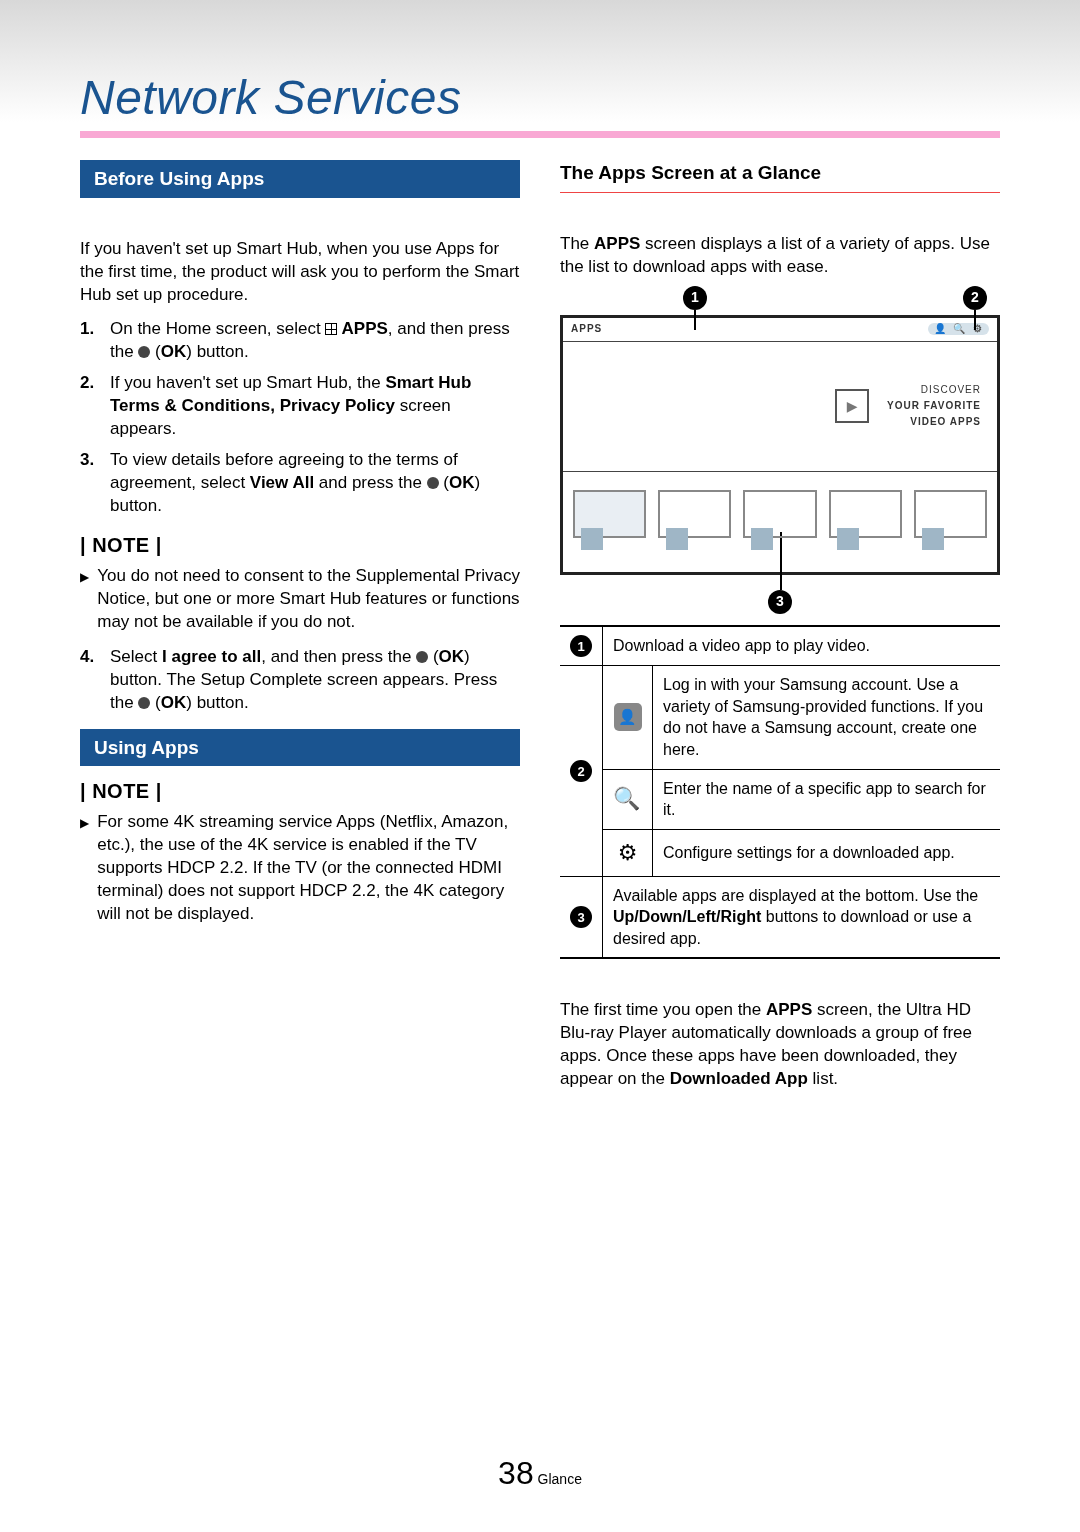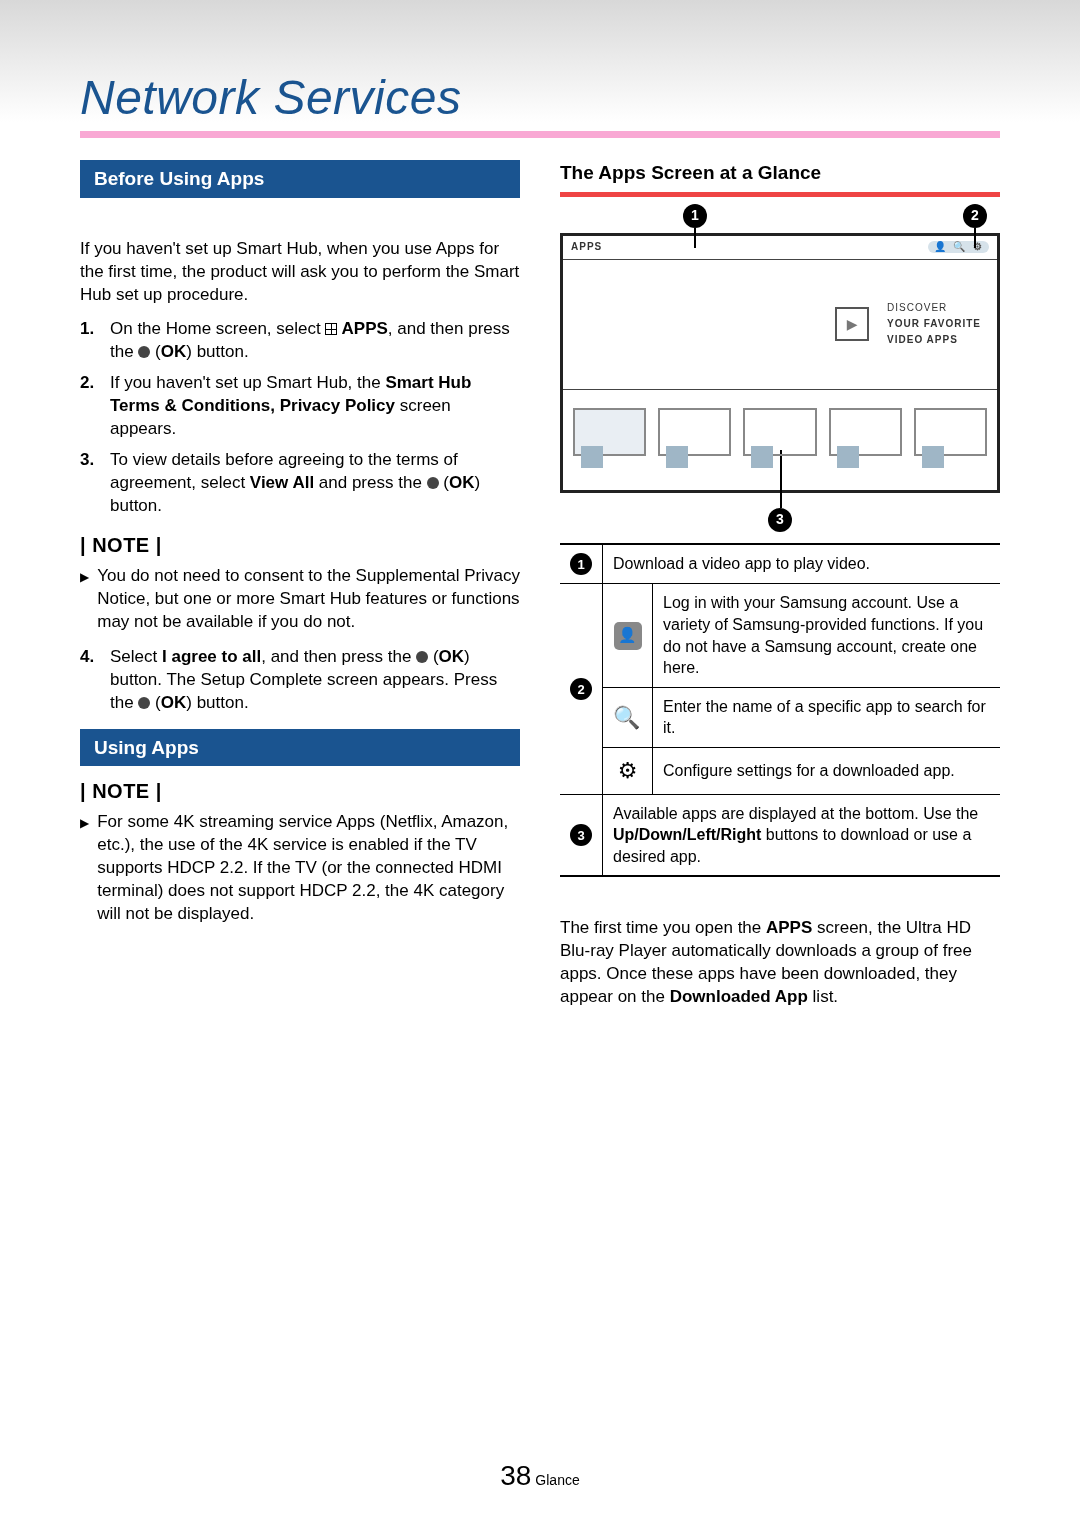--- a/index.html
+++ b/index.html
@@ -38,21 +38,21 @@
   .para { margin-bottom: 12px; margin-top: 40px; }
   ol.num { list-style: none; padding-left: 0; margin-bottom: 14px; }
   ol.num li { display: flex; gap: 10px; margin-bottom: 8px; }
   ol.num li .n { font-weight: bold; min-width: 20px; }
   .note-hdr { font-weight: bold; letter-spacing: 0.5px; margin: 6px 0 6px 0; font-size: 20px; }
   .note-item { display: flex; gap: 8px; margin-bottom: 12px; }
   .note-item .tri { font-size: 12px; padding-top: 4px; }
   .sub-hdr {
     font-weight: bold;
     font-size: 19px;
-    border-bottom: 5px solid #ef4444;
+    border-bottom: 1px solid #ef4444;
     padding-bottom: 6px;
     margin-bottom: 12px;
   }
   .apps-screen {
     border: 3px solid #222;
     position: relative;
     margin: 36px 0 50px 0;
     height: 260px;
     background: #fff;
   }
@@ -94,21 +94,21 @@
     align-items: center;
     padding: 0 16px;
     gap: 18px;
     position: relative;
   }
   .play-badge {
     width: 34px; height: 34px; border: 2px solid #555;
     display:flex; align-items:center; justify-content:center;
     color:#777; font-size:14px;
   }
-  .discover-text { font-size: 10px; letter-spacing: 1px; color:#333; line-height:1.6; }
+  .discover-text { font-size: 10px; letter-spacing: 1px; color:#333; line-height:1.6;text-align:right; }
   .discover-text .b { font-weight: bold; }
   .apps-bot {
     height: 104px;
     display: flex;
     gap: 12px;
     padding: 18px 10px 10px 10px;
     align-items: flex-start;
   }
   .tile { flex:1; height: 48px; border: 2px solid #888; position:relative; }
   .tile.on { background:#e9eef3; }
@@ -122,21 +122,21 @@
     margin-bottom: 22px;
   }
   .legend td { border: 1px solid #000; padding: 8px 10px; vertical-align: middle; }
   .legend td:first-child { border-left: none; }
   .legend td:last-child { border-right: none; }
   .legend .num-cell { width: 38px; text-align: center; }
   .legend .icon-cell { width: 50px; text-align: center; font-size: 18px; }
   .circ-num { display:inline-flex; width:22px; height:22px; border-radius:50%; background:#000; color:#fff; font-weight:bold; font-size:13px; align-items:center; justify-content:center; }
   .icon-box { display:inline-flex; width:28px; height:28px; border-radius:5px; background:#888; color:#fff; align-items:center; justify-content:center; font-size:15px; }
   .footer { position:absolute; bottom: 40px; left:0; width:100%; text-align:center; font-size: 14px; }
-  .footer .pg { font-size: 28px; }
+  .footer .pg { font-size: 32px; }
   .ok-dot { display:inline-block; width:12px; height:12px; border-radius:50%; background:#444; vertical-align: -1px; }
   .apps-ico { display:inline-block; width:12px; height:12px; border:1px solid #000; position:relative; vertical-align:-1px; }
   .apps-ico::before, .apps-ico::after { content:""; position:absolute; background:#000; }
   .apps-ico::before { left:5px; top:0; width:1px; height:100%; }
   .apps-ico::after { top:5px; left:0; height:1px; width:100%; }
 </style>
 </head>
 <body>
 
 <div class="title">Network Services</div>
@@ -187,20 +187,23 @@
 
     <div class="note-hdr">| NOTE |</div>
     <div class="note-item">
       <span class="tri">▶</span>
       <span>For some 4K streaming service Apps (Netflix, Amazon, etc.), the use of the 4K service is enabled if the TV supports HDCP 2.2. If the TV (or the connected HDMI terminal) does not support HDCP 2.2, the 4K category will not be displayed.</span>
     </div>
   </div>
 
   <div class="col">
     <div class="sub-hdr">The Apps Screen at a Glance</div>
+    <p class="para">
+      <span>The </span><b>APPS</b><span> screen displays a list of a variety of apps. Use the list to download apps with ease.</span>
+    </p>
 
     <div class="apps-screen">
 
       <div class="callout-num" style="top:-32px; left:120px;">1</div>
       <div class="callout-line" style="top:-8px; left:131px; width:2px; height:20px;"></div>
 
       <div class="callout-num" style="top:-32px; right:10px;">2</div>
       <div class="callout-line" style="top:-8px; right:21px; width:2px; height:20px;"></div>
 
       <div class="callout-num" style="bottom:-42px; left:50%; margin-left:-12px;">3</div>

